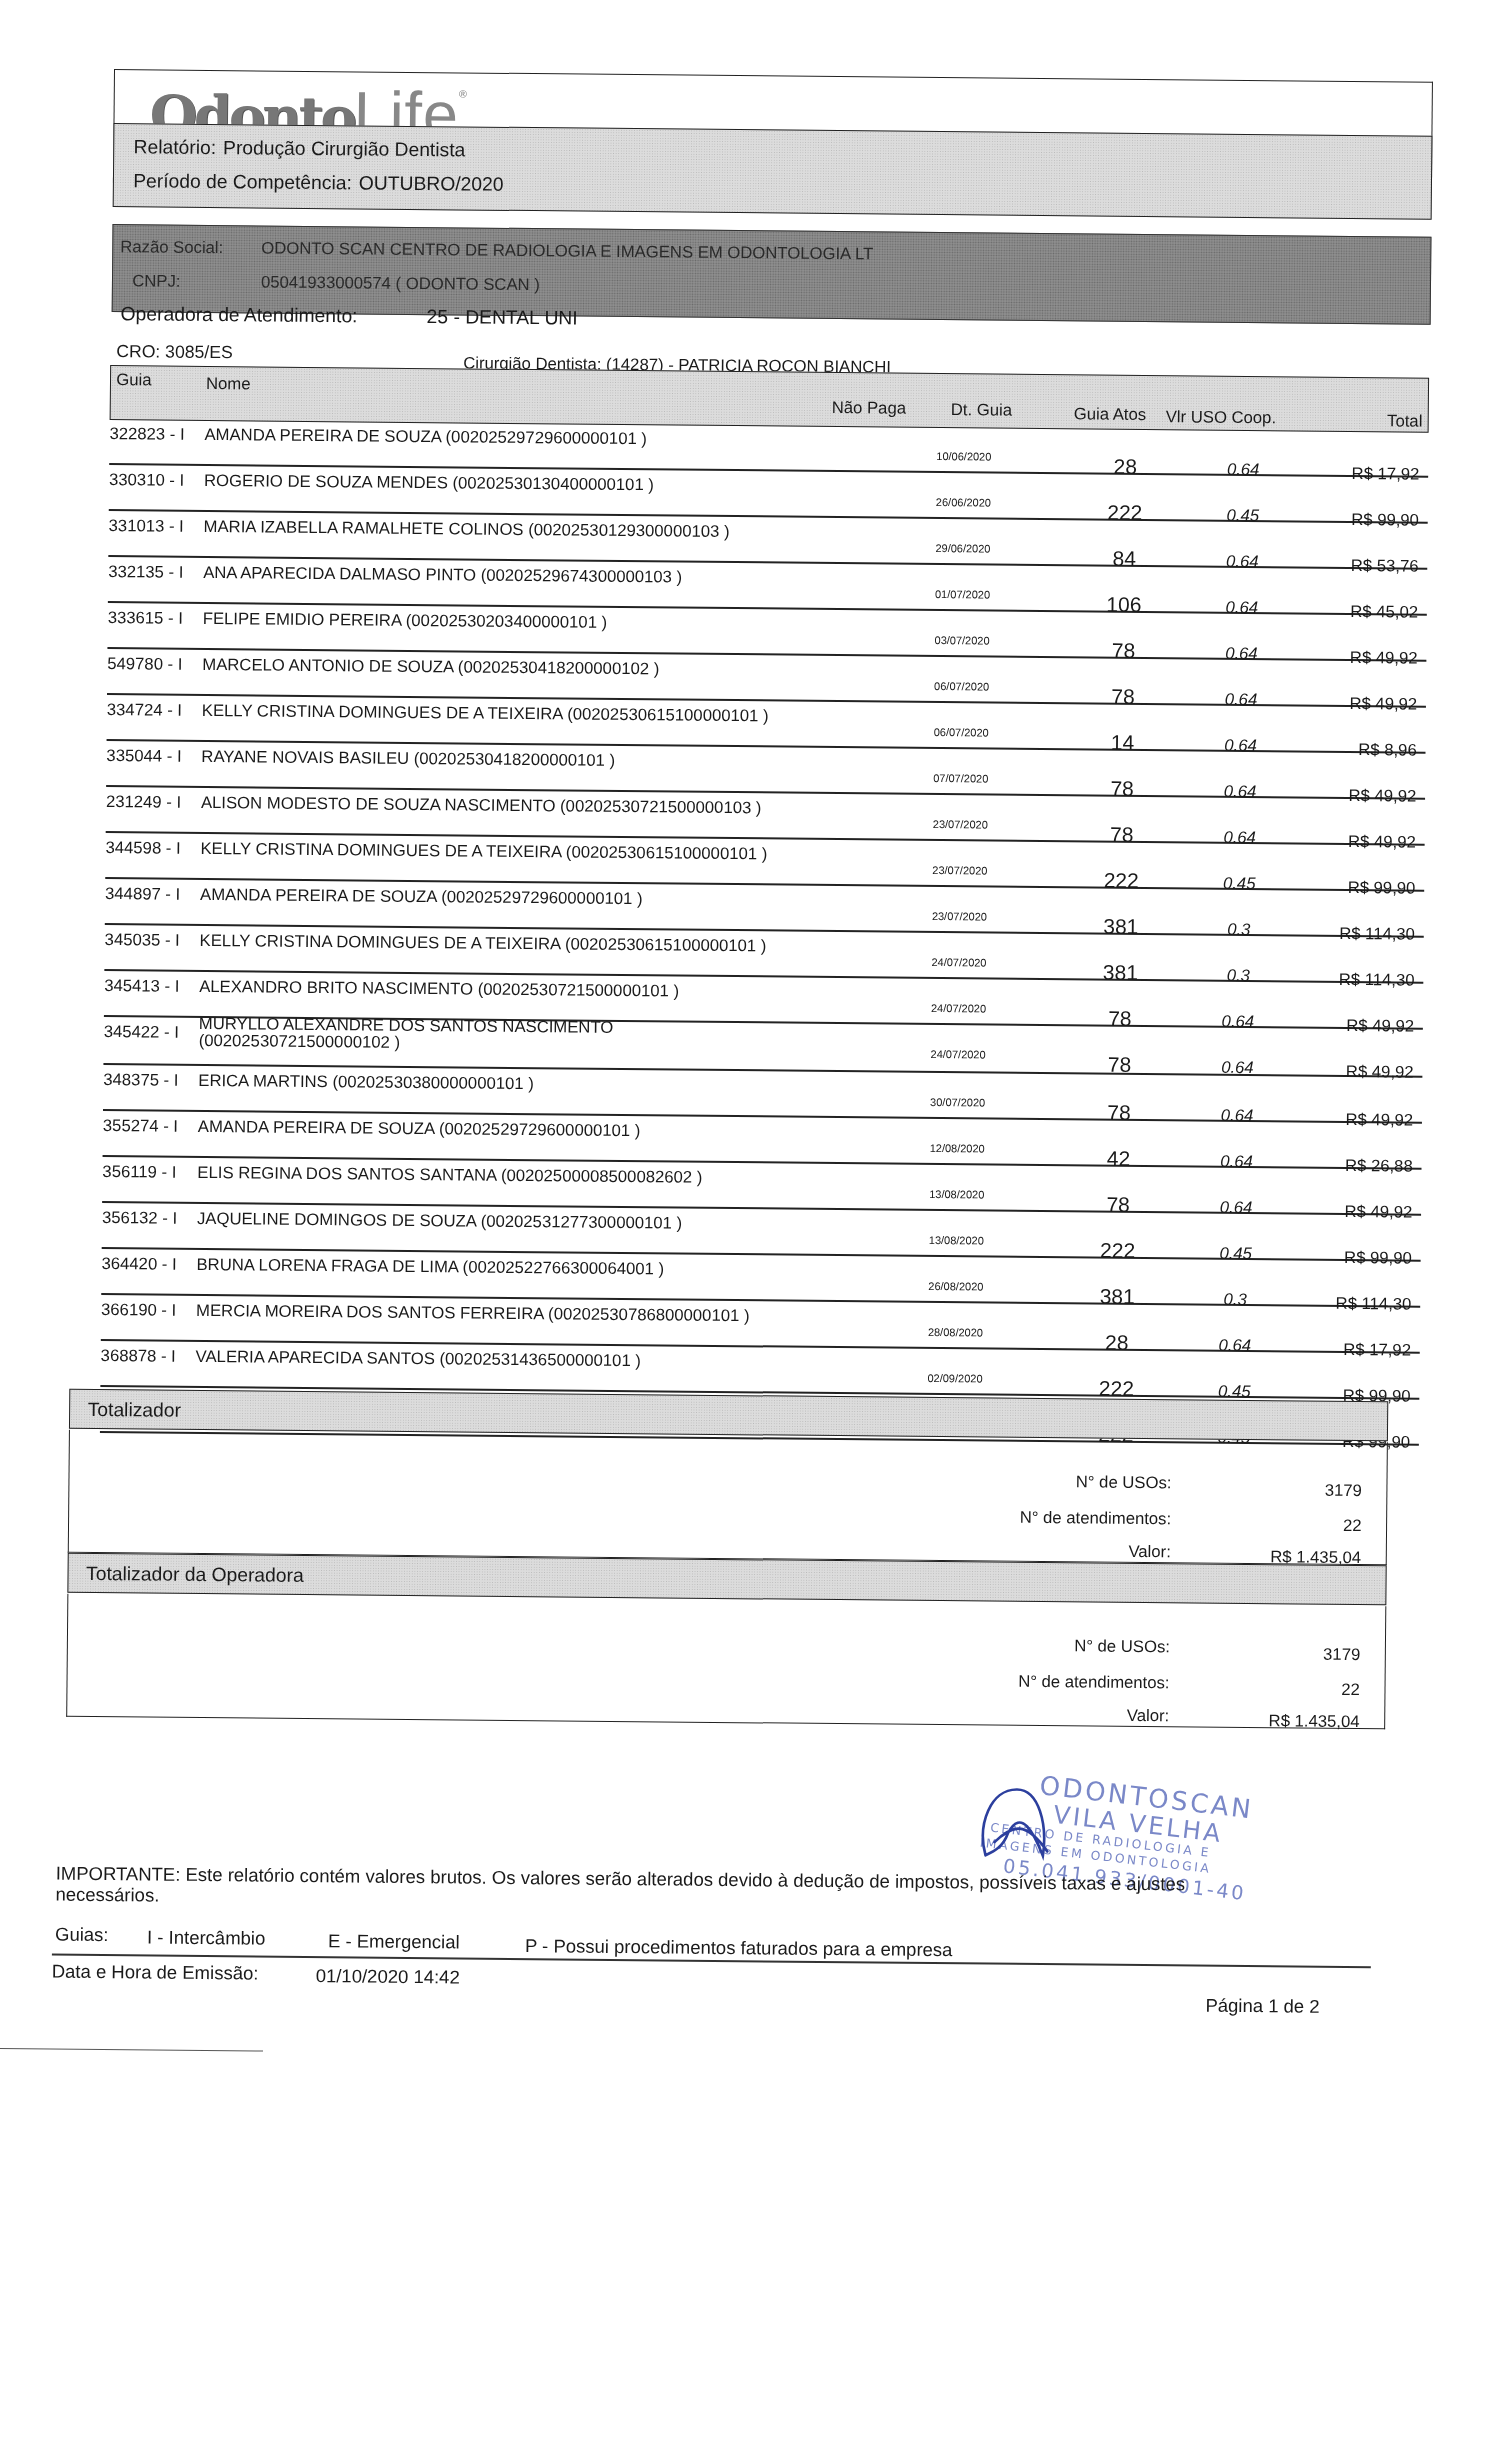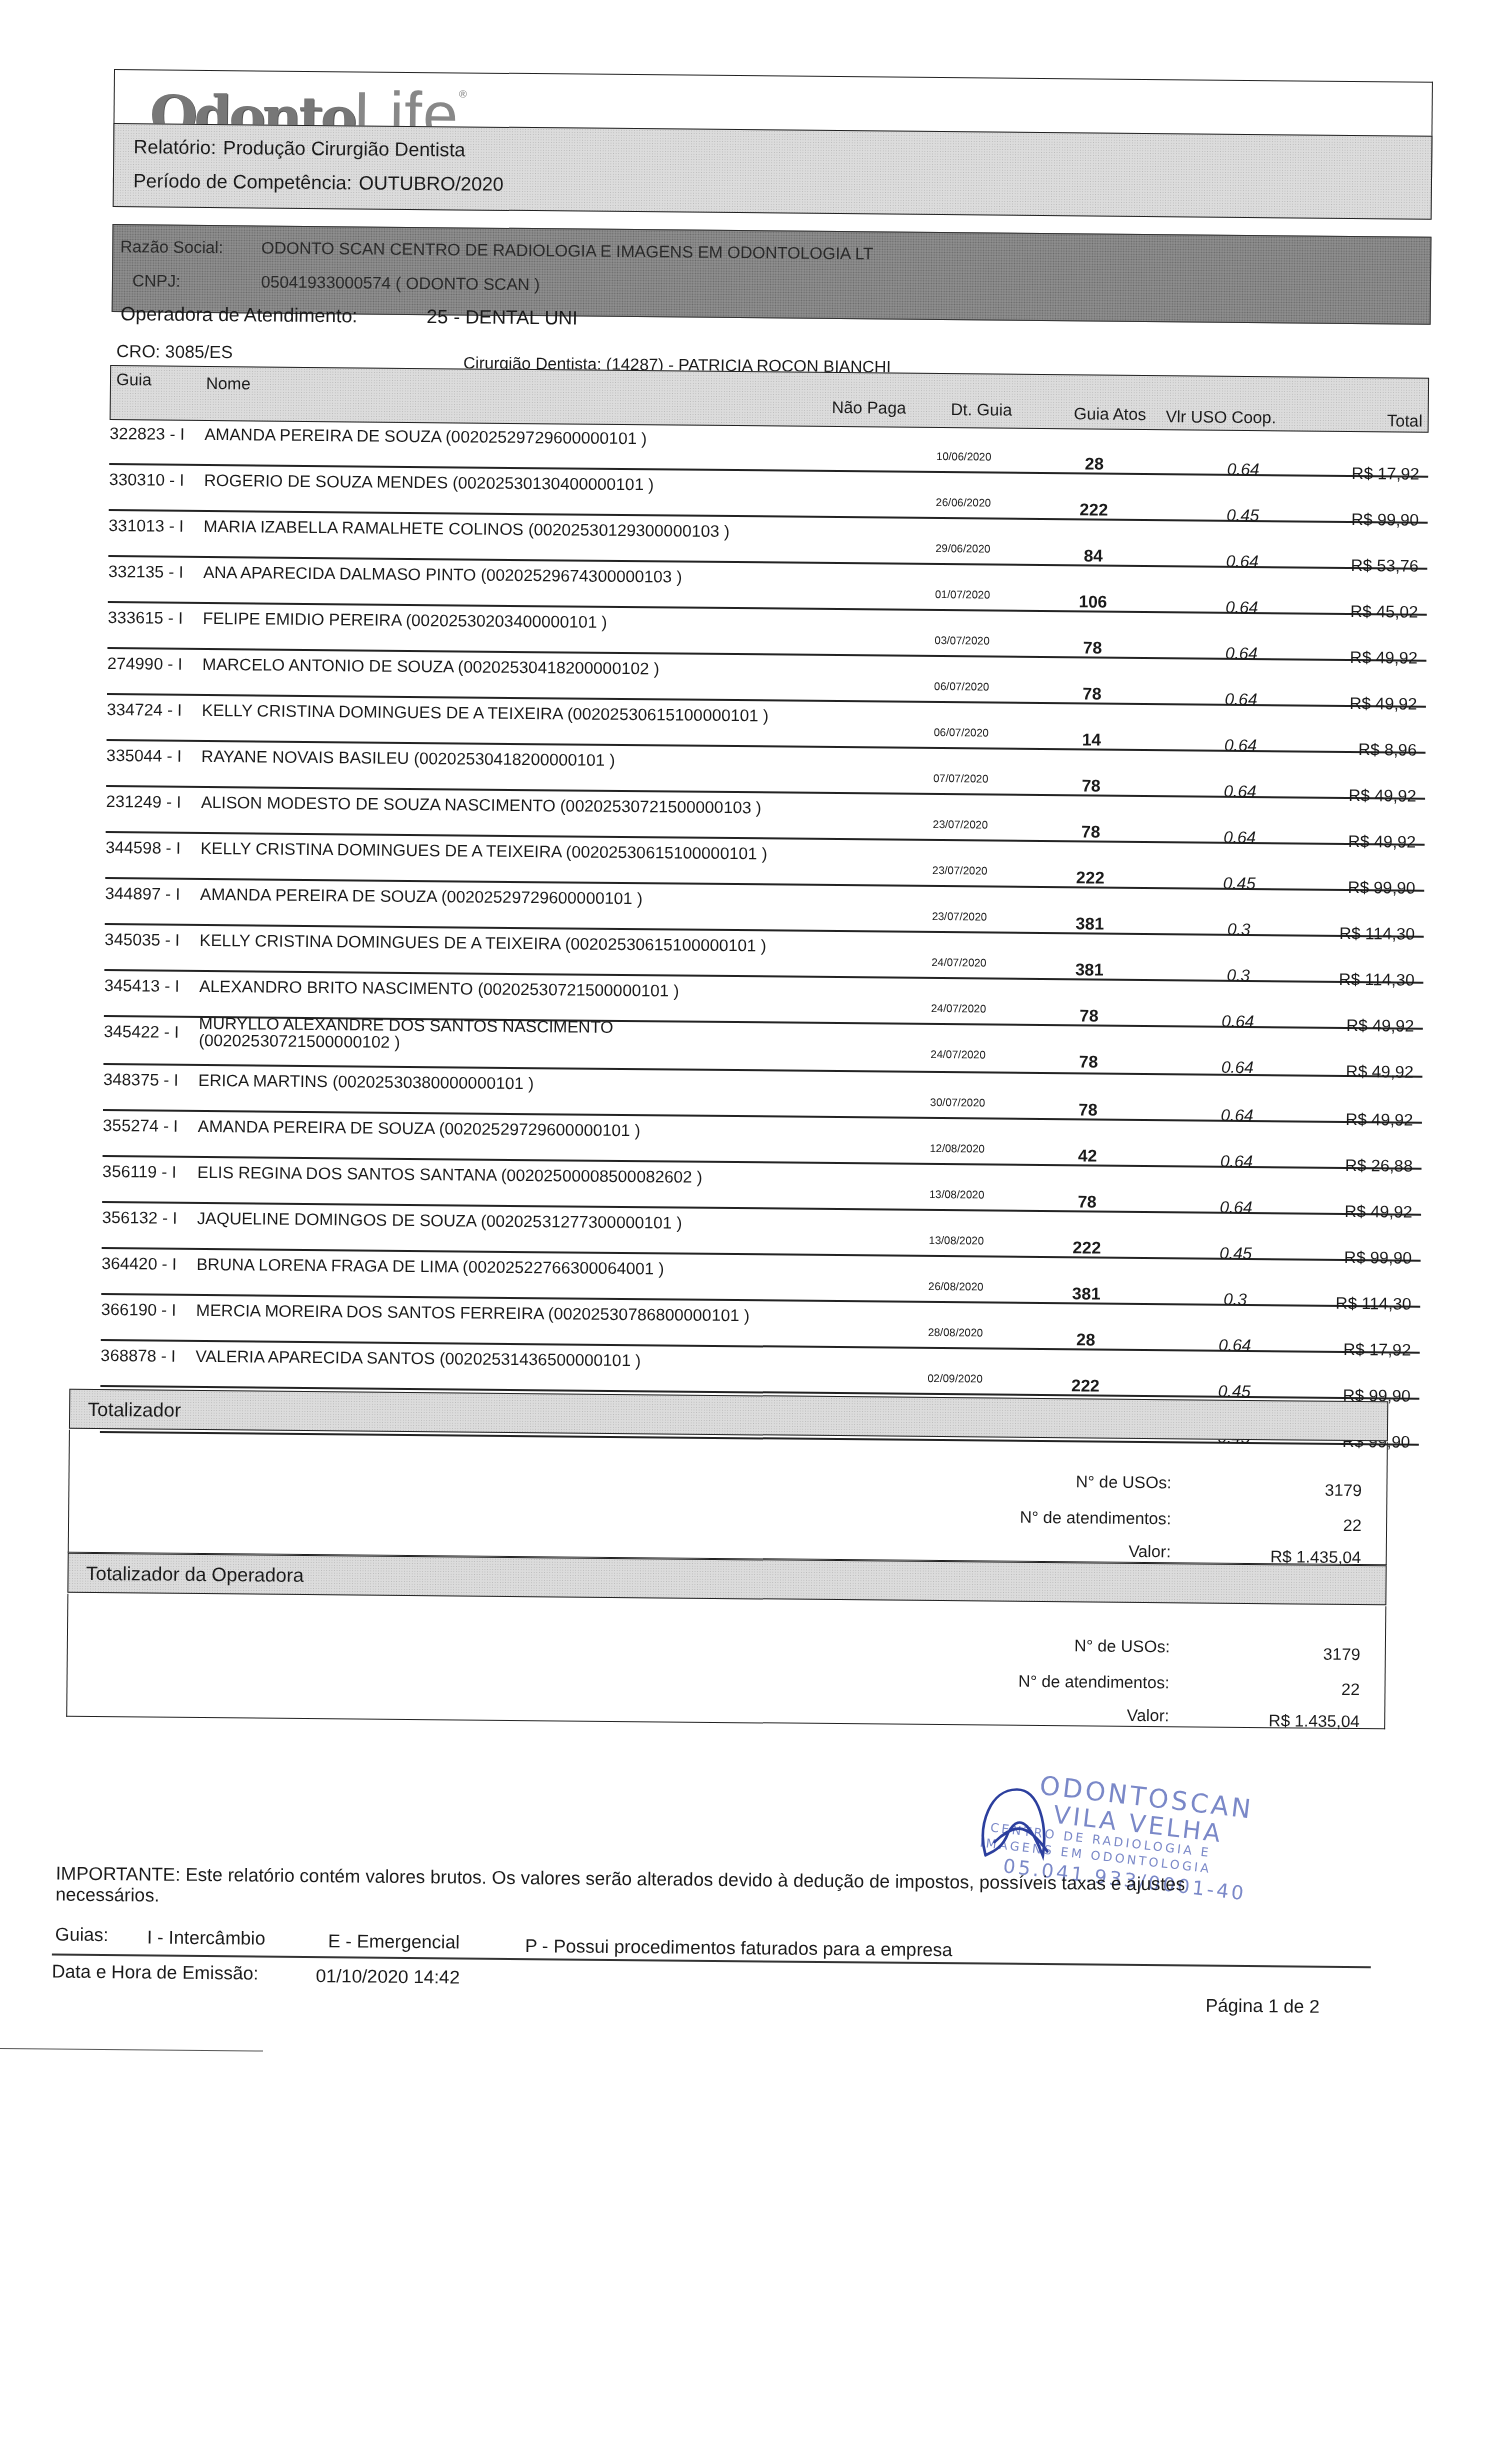--- a/index.html
+++ b/index.html
@@ -50,21 +50,21 @@
   
   .thead { left: 113px; top: 365px; width: 1319px; height: 55px; }
   .th { position: absolute; font-size: 16.7px; white-space: nowrap; }
   .rows { position: absolute; left: 113px; top: 419px; width: 1319px; }
   .row { position: relative; height: 44px; border-bottom: 2.2px solid #222; }
   .row.tall { height: 46px; }
   .c-guia { position: absolute; left: 0; top: 5.3px; font-size: 16.7px; white-space: nowrap; }
   .c-nome { position: absolute; left: 95px; top: 5.3px; font-size: 16.7px; white-space: nowrap; }
   .c-nome.wrap { top: -3.5px; white-space: normal; width: 457px; line-height: 17.6px; }
   .c-dt { position: absolute; left: 827px; top: 23px; font-size: 11px; }
-  .c-usos { position: absolute; left: 954px; width: 62px; text-align: center; top: 26px; font-size: 17px; font-weight: bold; }
+  .c-usos { position: absolute; left: 985px; width: 62px; text-align: center; top: 26px; font-size: 21px; }
   .c-vlr { position: absolute; left: 1099px; width: 70px; text-align: center; top: 30px; font-size: 16.7px; font-style: italic; }
   .c-total { position: absolute; right: 8.8px; top: 33px; font-size: 16.7px; text-align: right; }
 
   
   .tot-head { left: 82px; height: 40px; width: 1319px; }
   .tot-head .title { position: absolute; left: 17.6px; top: 8.8px; font-size: 19.3px; }
   .tot-body { left: 82px; width: 1319px; height: 123px; border-top: none; }
   .tot-lbl { position: absolute; right: 215px; font-size: 16.7px; text-align: right; white-space: nowrap; }
   .tot-val { position: absolute; right: 24.6px; font-size: 16.7px; text-align: right; white-space: nowrap; }
 
@@ -166,21 +166,21 @@
     </div>
       <div class="row">
       <span class="c-guia">333615 - I</span>
       <span class="c-nome">FELIPE EMIDIO PEREIRA (00202530203400000101 )</span>
       <span class="c-dt">03/07/2020</span>
       <span class="c-usos">78</span>
       <span class="c-vlr">0.64</span>
       <span class="c-total">R$ 49,92</span>
     </div>
       <div class="row">
-      <span class="c-guia">274990 - I</span>
+      <span class="c-guia">549780 - I</span>
       <span class="c-nome">MARCELO ANTONIO DE SOUZA (00202530418200000102 )</span>
       <span class="c-dt">06/07/2020</span>
       <span class="c-usos">78</span>
       <span class="c-vlr">0.64</span>
       <span class="c-total">R$ 49,92</span>
     </div>
       <div class="row">
       <span class="c-guia">334724 - I</span>
       <span class="c-nome">KELLY CRISTINA DOMINGUES DE A TEIXEIRA (00202530615100000101 )</span>
       <span class="c-dt">06/07/2020</span>

